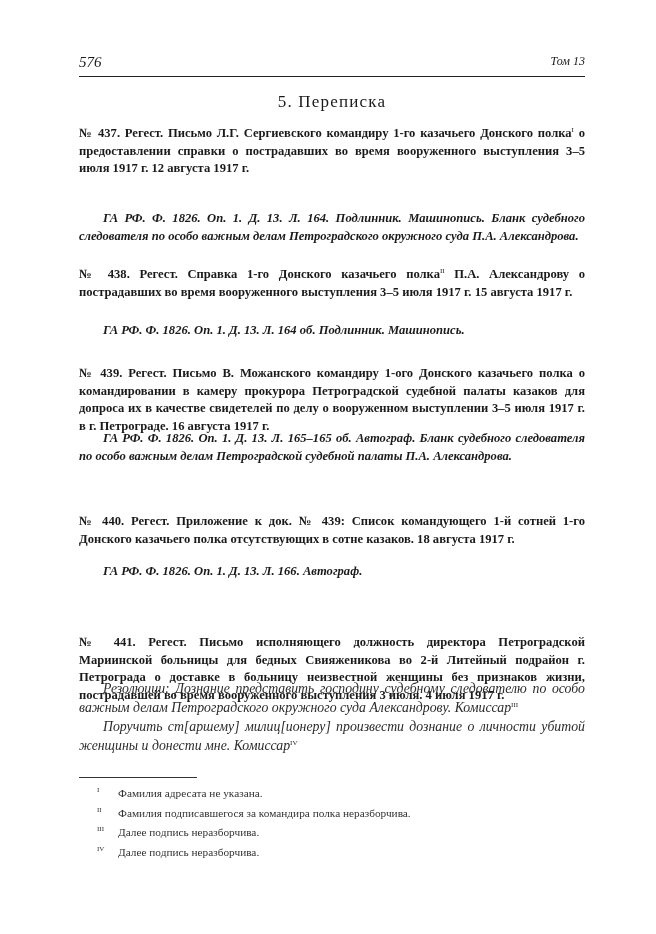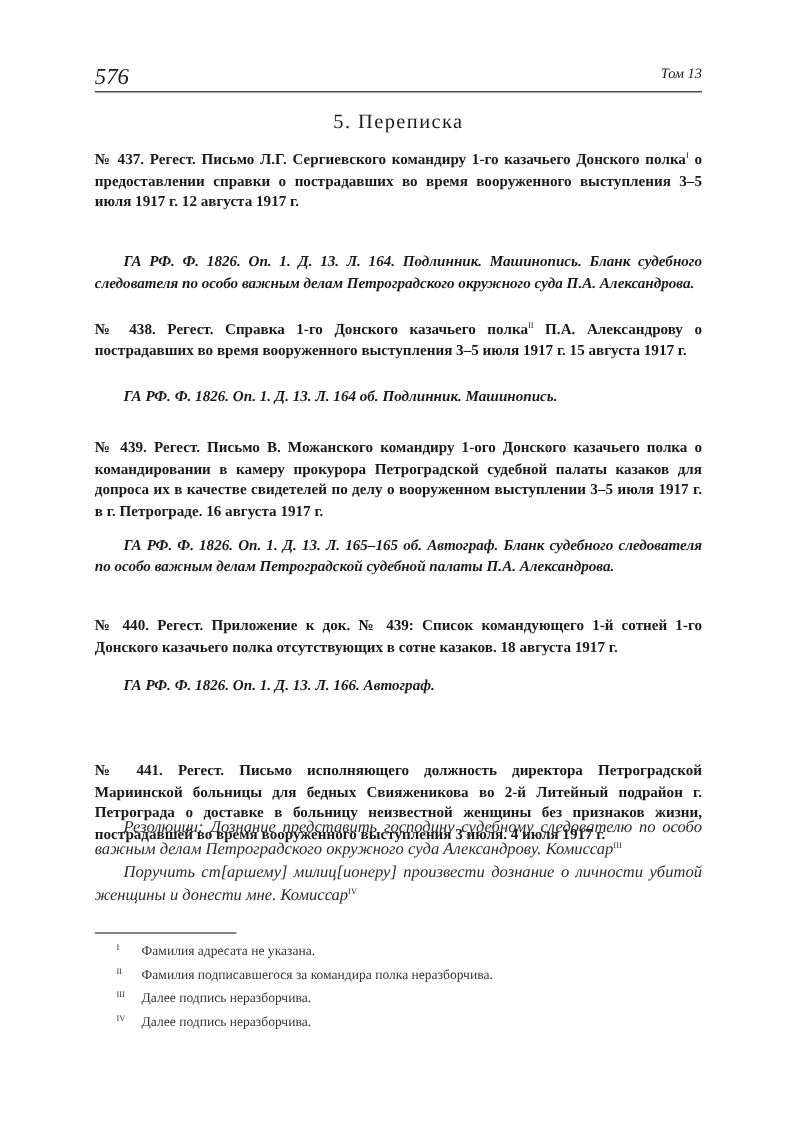--- a/index.html
+++ b/index.html
@@ -5,21 +5,21 @@
     html, body { margin: 0; padding: 0; background: #ffffff; }
     body {
       width: 656px; height: 934px; position: relative; overflow: hidden;
       font-family: "Liberation Serif", "DejaVu Serif", serif;
       color: #1a1a1a;
     }
     .header {
       position: absolute; left: 79px; top: 54px; width: 506px; height: 22px;
       border-bottom: 1.2px solid #222;
     }
-    .header .pnum { position: absolute; left: 0; top: 0; font-style: italic; font-size: 19px; text-align: center; }
+    .header .pnum { position: absolute; left: 0; top: 0; font-style: italic; font-size: 15px; text-align: center; }
     .header .vol { position: absolute; right: 0; top: 0; font-style: italic; font-size: 12px; }
     .title {
       position: absolute; left: 79px; width: 506px; top: 92px; text-align: center;
       font-weight: normal; font-size: 17px; letter-spacing: 1.2px;
     }
     .entry {
       position: absolute; left: 79px; width: 506px;
       font-weight: bold; font-size: 12.6px; line-height: 17.5px; text-align: justify;
     }
     .entry .num, .entry .lbl { }
@@ -59,21 +59,21 @@
 <div class="entry" style="top:266px;">
   <span>№ 438.</span>
   <span class="lbl">Регест.</span><span> Справка 1-го Донского казачьего полка</span><sup>II</sup><span> П.А. Александрову о пострадавших во время вооруженного выступления 3–5 июля 1917 г. 15 августа 1917 г.</span>
 </div>
 <div class="arch" style="top:322px;">ГА РФ. Ф. 1826. Оп. 1. Д. 13. Л. 164 об. Подлинник. Машинопись.</div>
 
 <div class="entry" style="top:365px;">
   <span>№ 439.</span>
   <span class="lbl">Регест.</span><span> Письмо В. Можанского командиру 1-ого Донского казачьего полка о командировании в камеру прокурора Петроградской судебной палаты казаков для допроса их в качестве свидетелей по делу о вооруженном выступлении 3–5 июля 1917 г. в г. Петрограде. 16 августа 1917 г.</span>
 </div>
-<div class="arch" style="top:446px;">ГА РФ. Ф. 1826. Оп. 1. Д. 13. Л. 165–165 об. Автограф. Бланк судебного следователя по особо важным делам Петроградской судебной палаты П.А. Александрова.</div>
+<div class="arch" style="top:430px;">ГА РФ. Ф. 1826. Оп. 1. Д. 13. Л. 165–165 об. Автограф. Бланк судебного следователя по особо важным делам Петроградской судебной палаты П.А. Александрова.</div>
 
 <div class="entry" style="top:513px;">
   <span>№ 440.</span>
   <span class="lbl">Регест.</span><span> Приложение к док. № 439: Список командующего 1-й сотней 1-го Донского казачьего полка отсутствующих в сотне казаков. 18 августа 1917 г.</span>
 </div>
 <div class="arch" style="top:563px;">ГА РФ. Ф. 1826. Оп. 1. Д. 13. Л. 166. Автограф.</div>
 
 <div class="entry" style="top:602px;margin-top:32px;">
   <span>№ 441.</span>
   <span class="lbl">Регест.</span><span> Письмо исполняющего должность директора Петроградской Мариинской больницы для бедных Свияженикова во 2-й Литейный подрайон г. Петрограда о доставке в больницу неизвестной женщины без признаков жизни, пострадавшей во время вооруженного выступления 3 июля. 4 июля 1917 г.</span>

